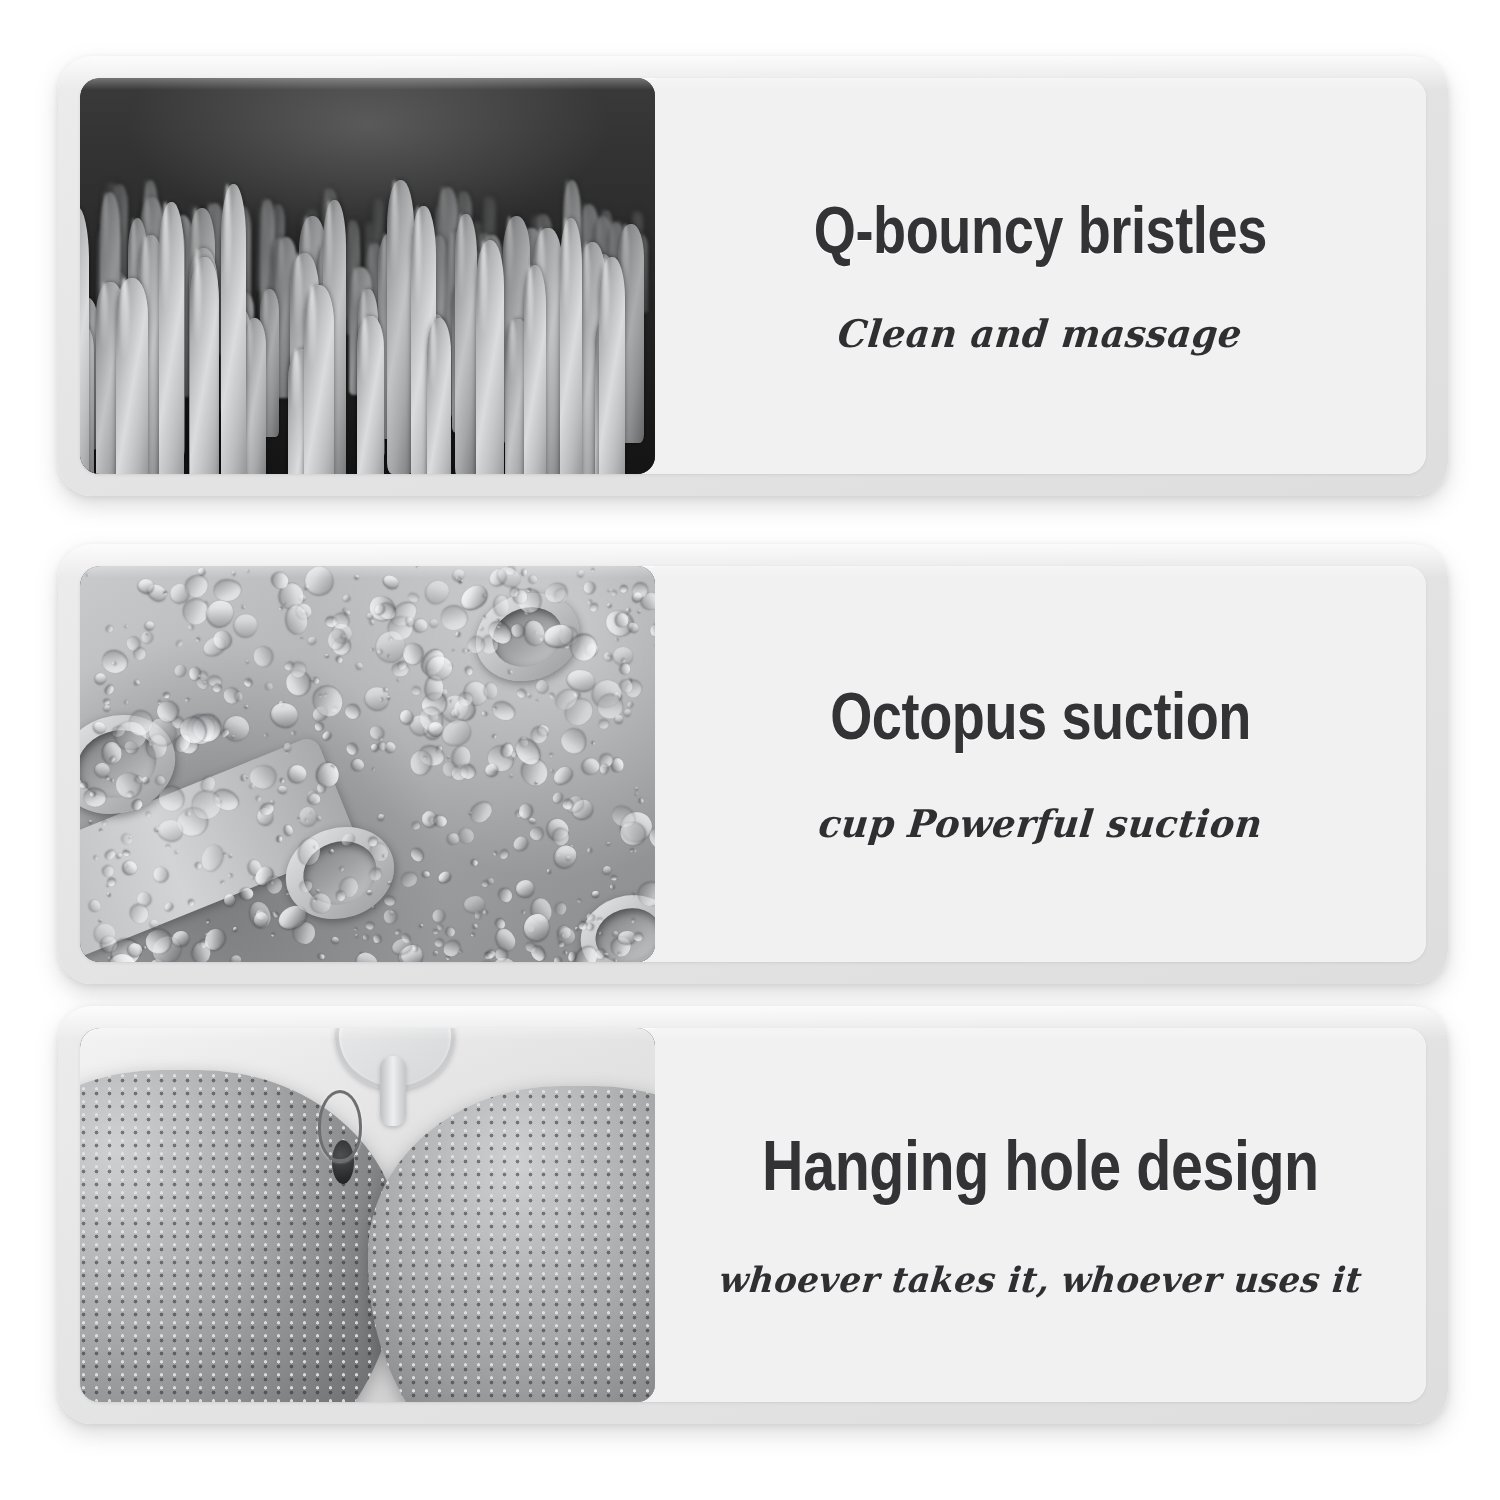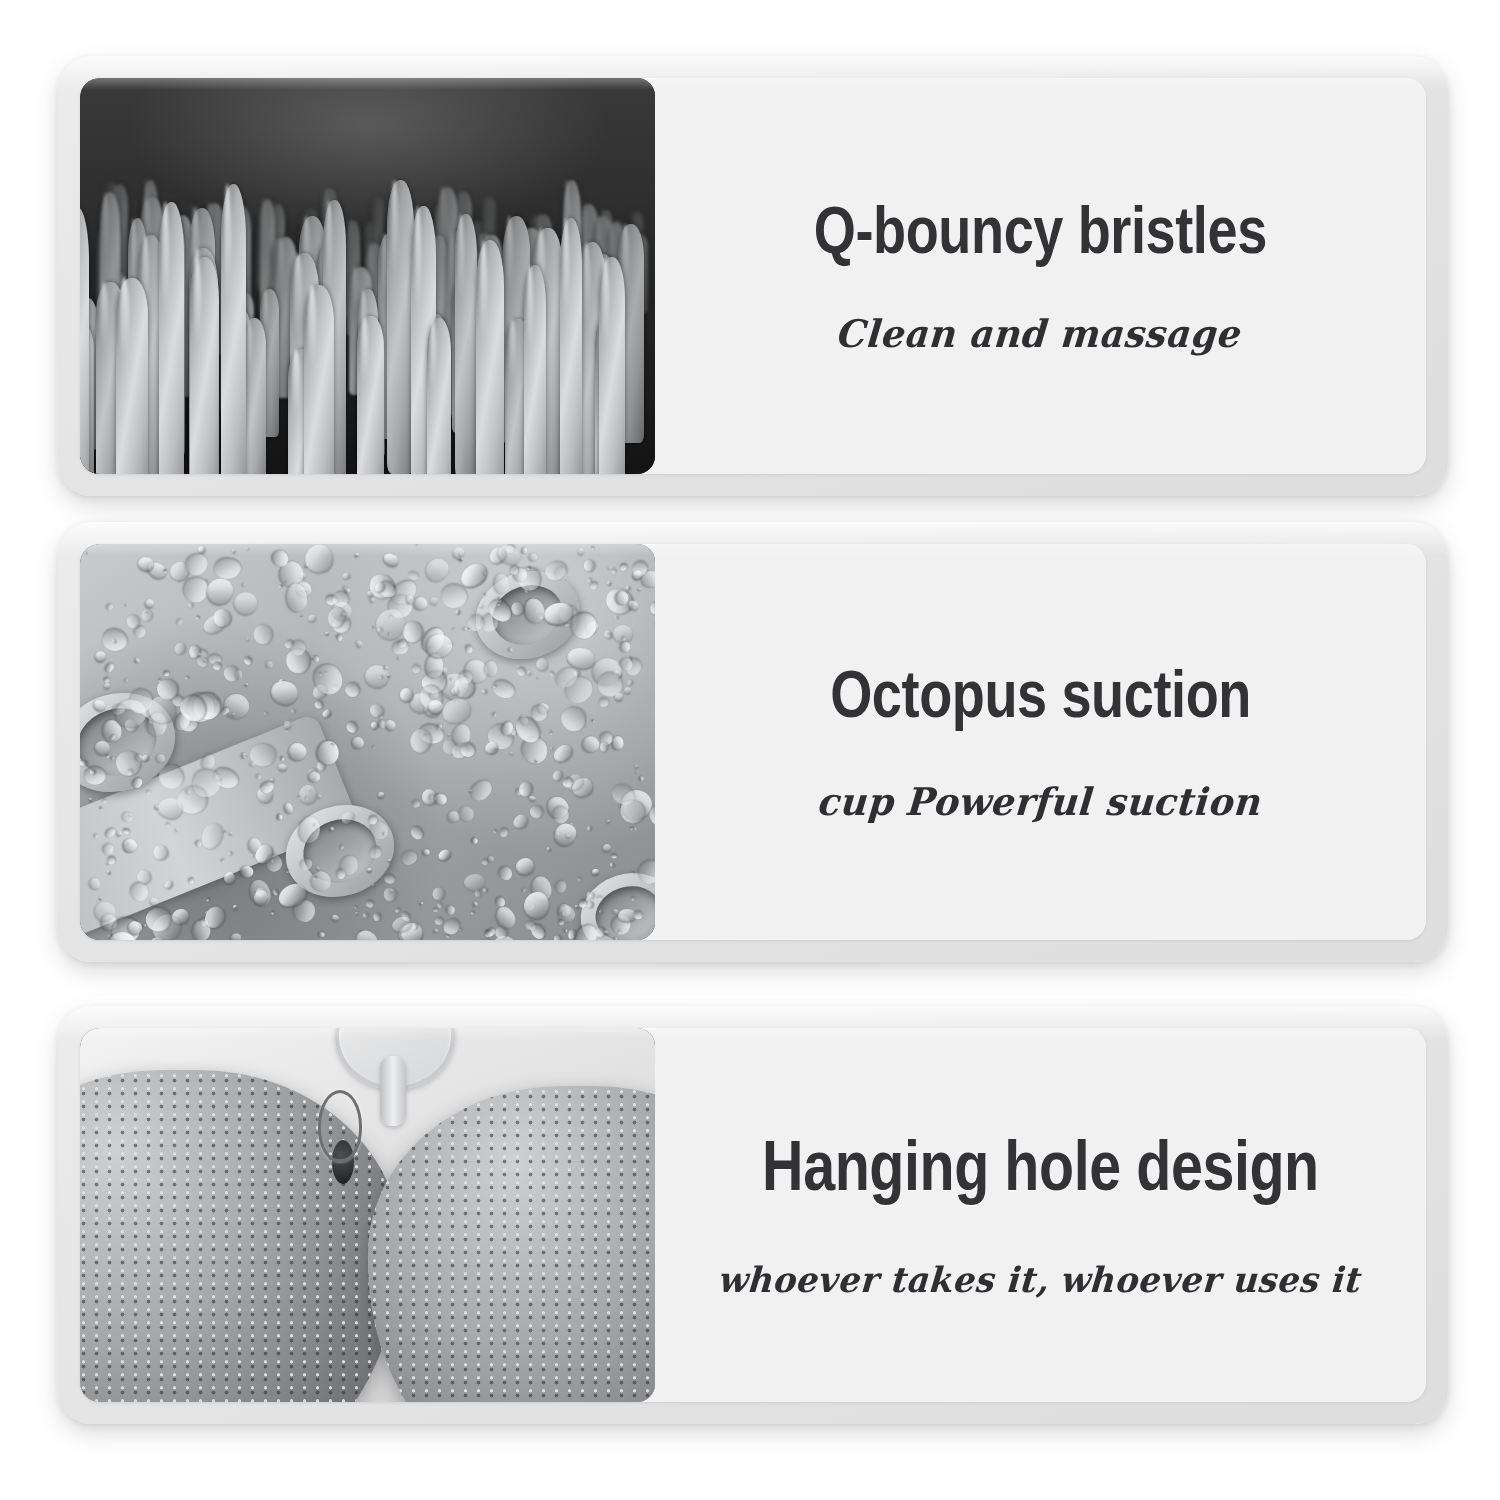--- a/index.html
+++ b/index.html
@@ -34,21 +34,21 @@
   .card::after{   
     content:"";
     position:absolute;
     left:0; top:0; right:0; height:34px;
     border-radius:34px 34px 0 0;
     background:linear-gradient(180deg,rgba(255,255,255,0.85),rgba(255,255,255,0));
     pointer-events:none;
   }
 
   .card-1{ top:56px;   height:440px; }
-  .card-2{ top:522px;  height:440px; }
+  .card-2{ top:544px;  height:440px; }
   .card-3{ top:1006px; height:418px; }
 
   
   .panel{
     position:relative;
     width:100%;
     height:100%;
     border-radius:20px;
     background:#f1f1f2;
     display:flex;

